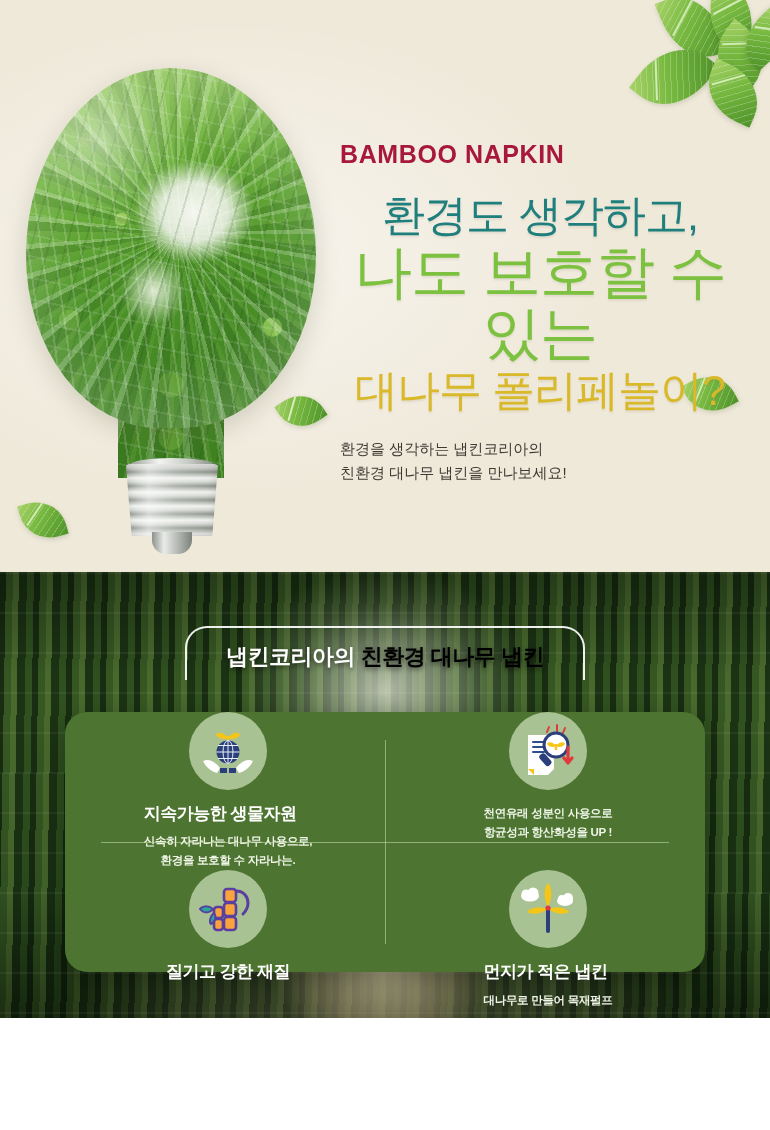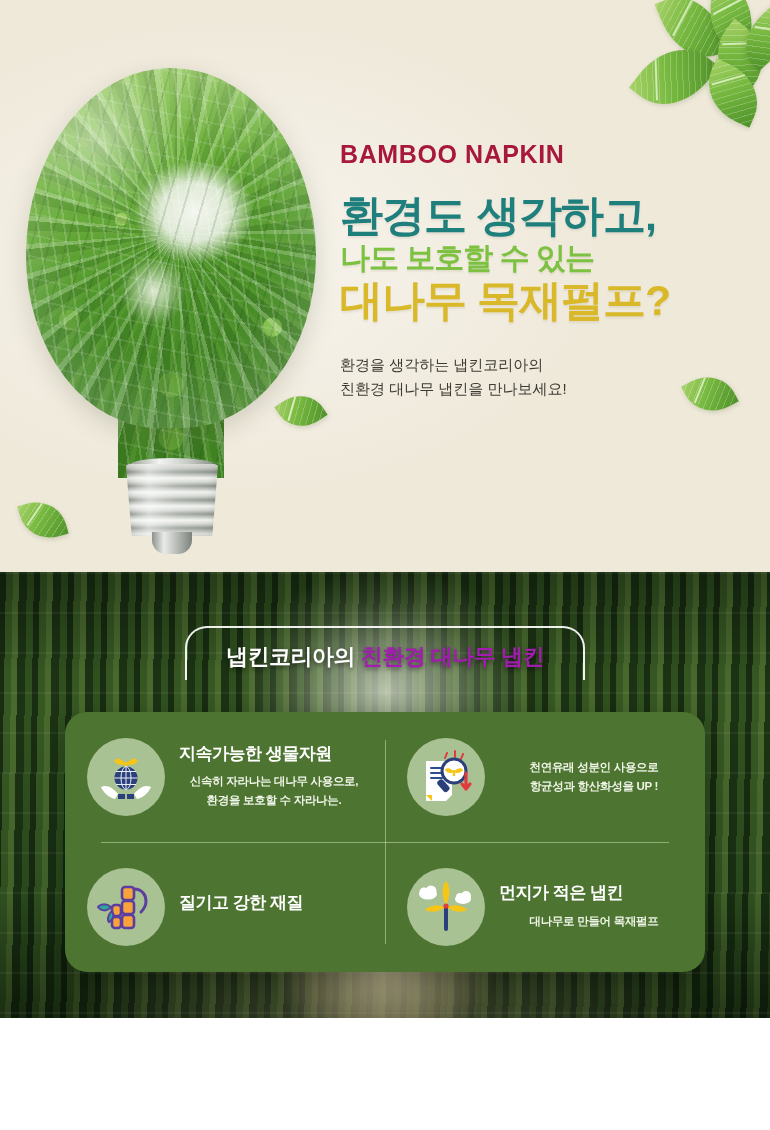--- a/index.html
+++ b/index.html
@@ -129,28 +129,29 @@
   .leafcluster .leaf{ position:absolute; }
 
   
   .hero-copy{ position:absolute; left:340px; top:142px; width:400px; }
   .eyebrow{
     font-size:25px; font-weight:bold; letter-spacing:.6px;
     color:#a8183c; line-height:1;
   }
   .headline{ margin-top:26px; }
   .hl-line{
-    font-weight:bold; line-height:1.05; letter-spacing:-1px;
+    font-weight:normal; line-height:1.05; letter-spacing:-1px;
     text-shadow:0 2px 2px rgba(120,110,80,.12);
+    text-align:center;
   }
   .hl-1{ font-size:43px; color:#1f7f7d; }
-  .hl-2{ font-size:30px; color:#7cc140; margin-top:4px; }
+  .hl-2{ font-size:58px; color:#7cc140; margin-top:4px; }
   .hl-3{ font-size:43px; color:#d9b92a; margin-top:4px; }
   .hero-sub{
-    margin-top:30px; font-size:15px; line-height:1.6;
+    margin-top:24px; font-size:15px; line-height:1.6;
     color:#3d3a33; font-weight:500;
   }
 
   
   .bamboo{
     position:absolute; left:0; top:572px; width:770px; height:456px;
     overflow:hidden;
   }
   .bamboo-bg{
     position:absolute; inset:0;
@@ -188,38 +189,38 @@
     border:2px solid rgba(255,255,255,.92);
     border-bottom:none;
     border-radius:22px 22px 0 0;
     clip-path:polygon(0 0,100% 0,100% 100%,92% 100%,92% 36%,8% 36%,8% 100%,0 100%);
   }
   .banner-text{
     position:absolute; left:0; top:16px; width:400px; text-align:center;
     font-size:22px; font-weight:bold; color:#ffffff; letter-spacing:-.5px;
     text-shadow:0 2px 5px rgba(0,0,0,.55);
   }
-  .banner-text .hi{ color:#a21caf; }
+  .banner-text .hi{ color:#000000; }
 
   
   .panel{
     position:absolute; left:65px; top:140px; width:640px; height:260px;
     background:#4d7431; border-radius:22px;
     box-shadow:0 8px 26px rgba(0,0,0,.30);
     display:grid; grid-template-columns:1fr 1fr; grid-template-rows:1fr 1fr;
   }
   .vdiv{
     position:absolute; left:50%; top:28px; width:1px; height:204px;
     background:rgba(205,224,180,.55);
   }
   .hdiv{
     position:absolute; left:36px; top:50%; width:568px; height:1px;
     background:rgba(205,224,180,.55);
   }
-  .feature{ display:flex; align-items:center; padding:0 16px 0 22px; gap:14px; }
+  .feature{ display:flex; align-items:center; padding:0 16px 0 22px; gap:14px;flex-direction:column; }
   .fic{
     width:78px; height:78px; border-radius:50%;
     background:#a9c293; flex:0 0 78px; position:relative;
   }
   .ftxt{ flex:1 1 auto; min-width:0; }
   .ftitle{
     font-size:17px; font-weight:bold; color:#ffffff; letter-spacing:-.5px;
     line-height:1.2; margin-bottom:8px;
   }
   .fdesc{
@@ -291,21 +292,21 @@
         <div class="screw-sheen"></div>
         <div class="screw-tip"></div>
       </div>
     </div>
 
     <div class="hero-copy">
       <div class="eyebrow">BAMBOO NAPKIN</div>
       <div class="headline">
         <div class="hl-line hl-1">환경도 생각하고,</div>
         <div class="hl-line hl-2">나도 보호할 수 있는</div>
-        <div class="hl-line hl-3">대나무 목재펄프?</div>
+        <div class="hl-line hl-3">대나무 폴리페놀이?</div>
       </div>
       <div class="hero-sub">
         <div>환경을 생각하는 냅킨코리아의</div>
         <div>친환경 대나무 냅킨을 만나보세요!</div>
       </div>
     </div>
   </section>
 
   <section class="bamboo">
     <div class="bamboo-bg"></div>

